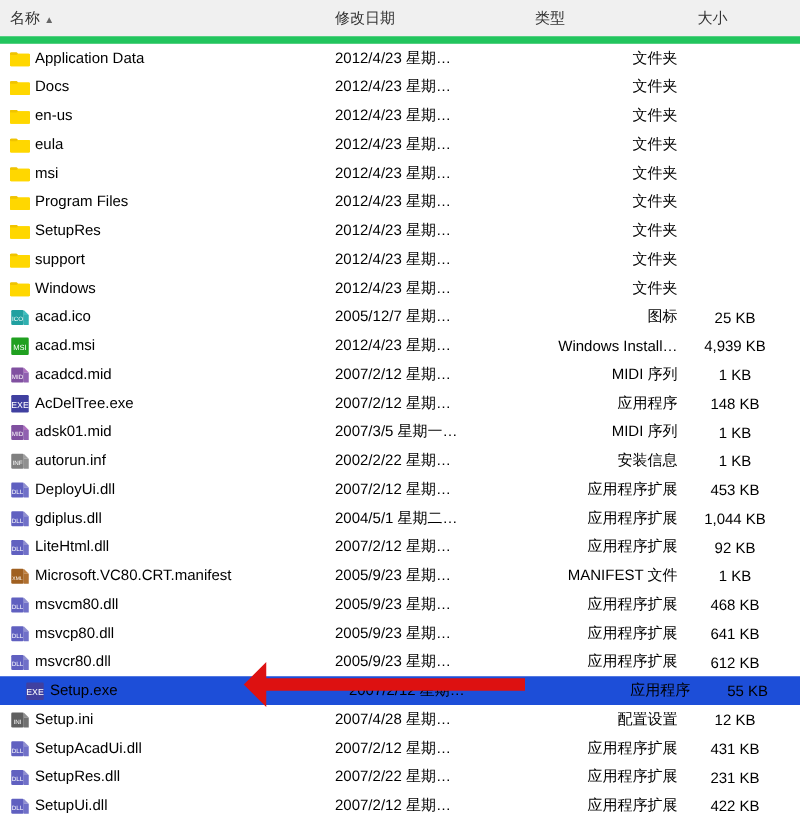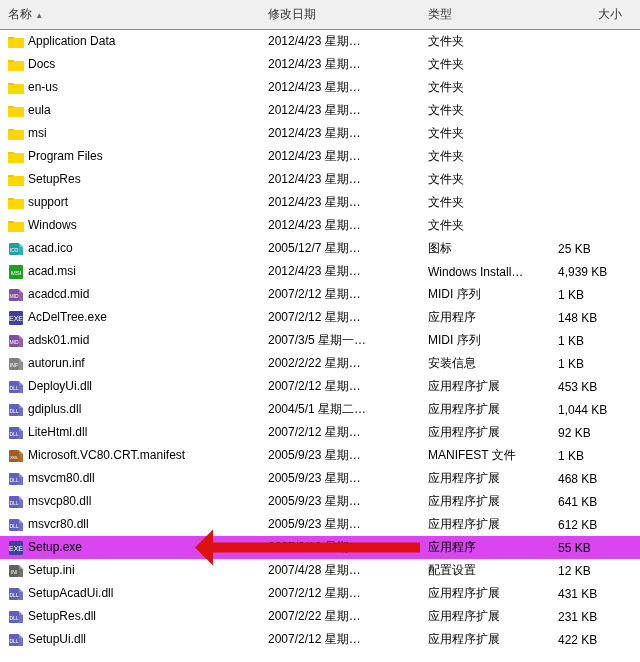--- a/index.html
+++ b/index.html
@@ -16,69 +16,70 @@
     .file-list {
       width: 100%;
       height: 100%;
       overflow-y: auto;
       background: #fff;
     }
 
     .header-row {
       display: flex;
       background: #f0f0f0;
-      border-bottom: 1px solid #22c55e;
+      border-bottom: 6px solid #22c55e;
       padding: 4px 0;
       position: sticky;
       top: 0;
       z-index: 10;
     }
 
     .header-row .col {
       font-weight: normal;
       color: #333;
       padding: 2px 8px;
       cursor: pointer;
       user-select: none;
     }
 
     .col-name { width: 260px; }
     .col-date { width: 160px; }
     .col-type { width: 130px; }
-    .col-size { width: 80px; text-align: right; padding-right: 12px; }
+    .col-size { width: 80px; padding-right: 12px; }
 
     .file-row {
       display: flex;
       align-items: center;
       padding: 2px 0;
       min-height: 22px;
       border-bottom: none;
     }
 
     .file-row.selected {
-      background: #d946ef;
+      background: #1d4ed8;
+      padding-left: 12px;
     }
 
     .file-row .col {
       padding: 1px 8px;
       overflow: hidden;
       white-space: nowrap;
       text-overflow: ellipsis;
     }
 
     .file-row .col-name {
       display: flex;
       align-items: flex-start;
       gap: 4px;
       width: 260px;
     }
 
     .file-row .col-date { width: 160px; }
-    .file-row .col-type { width: 130px; }
-    .file-row .col-size { width: 80px; text-align: left; padding-right: 12px; }
+    .file-row .col-type { width: 130px; text-align: right; }
+    .file-row .col-size { width: 80px; text-align: center; padding-right: 12px; }
 
     
     .icon {
       width: 16px;
       height: 16px;
       flex-shrink: 0;
       display: inline-flex;
       align-items: center;
       justify-content: center;
       font-size: 14px;

